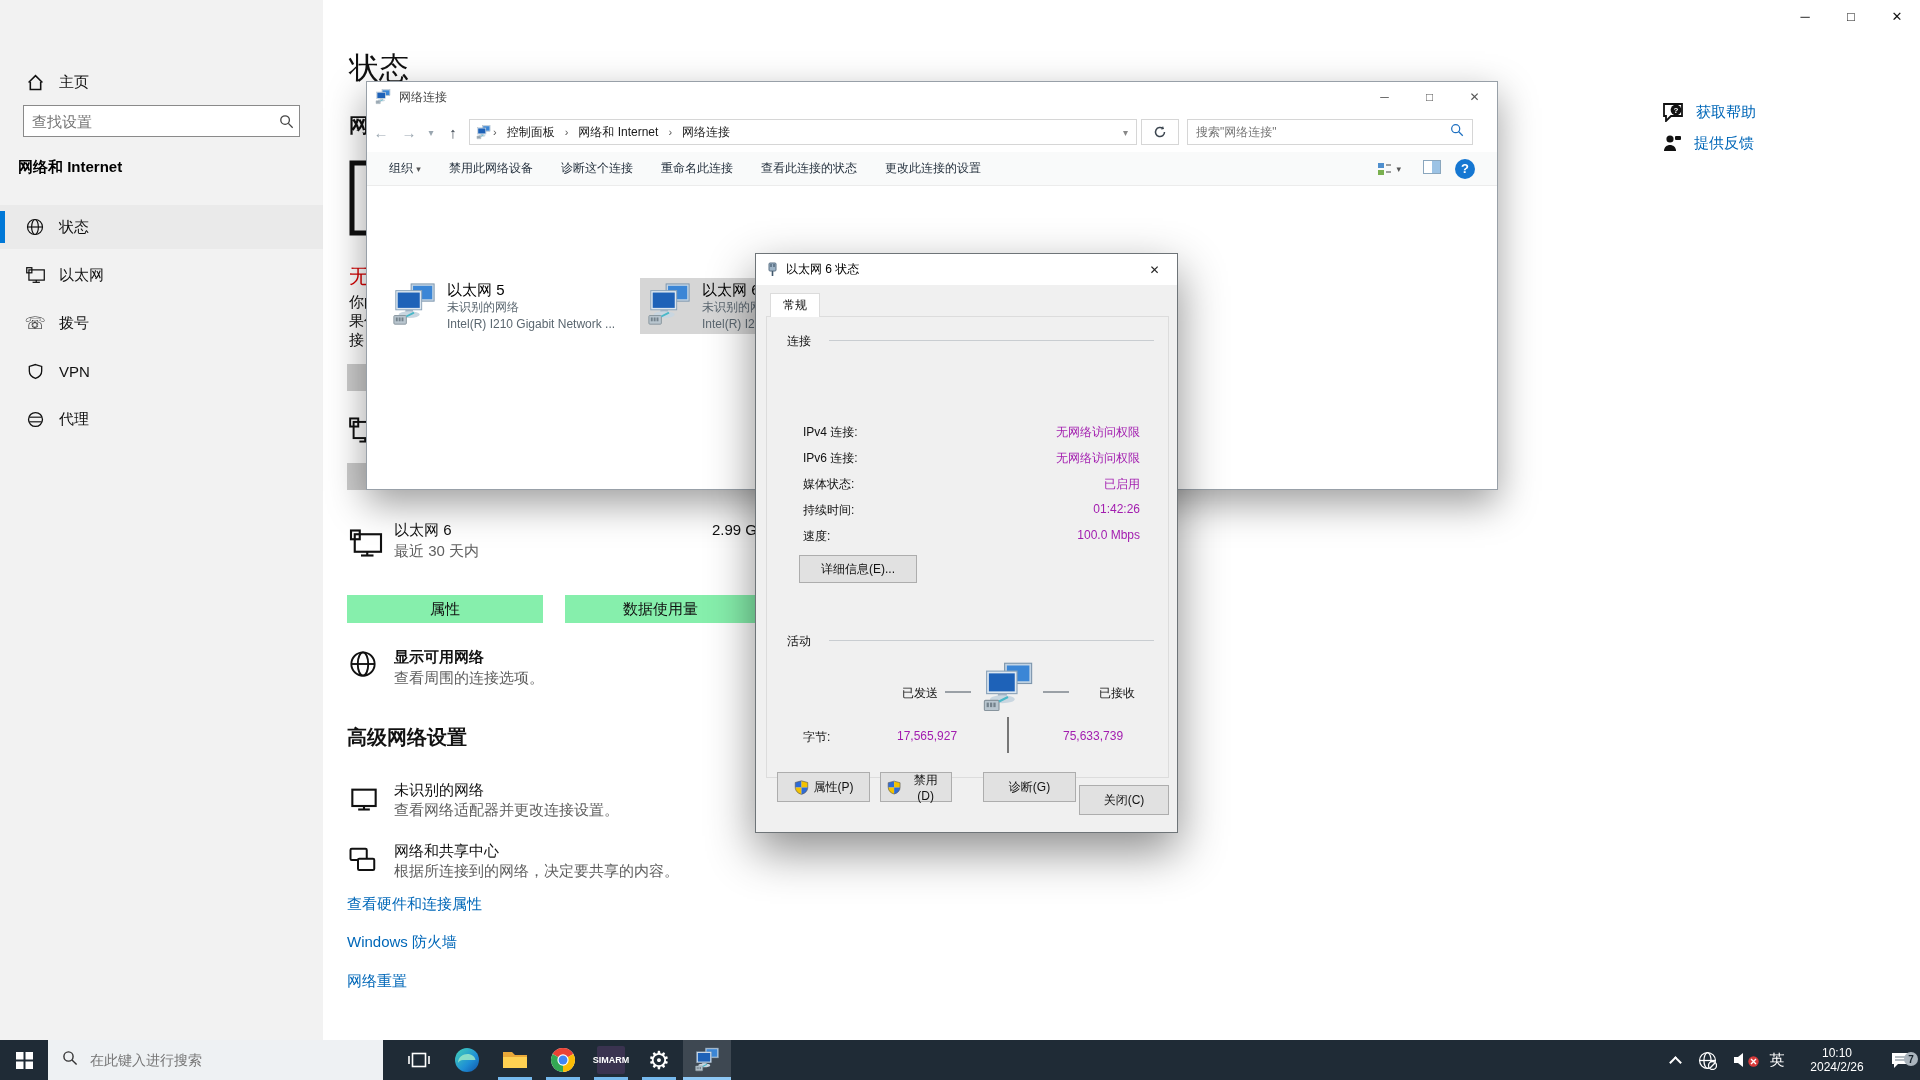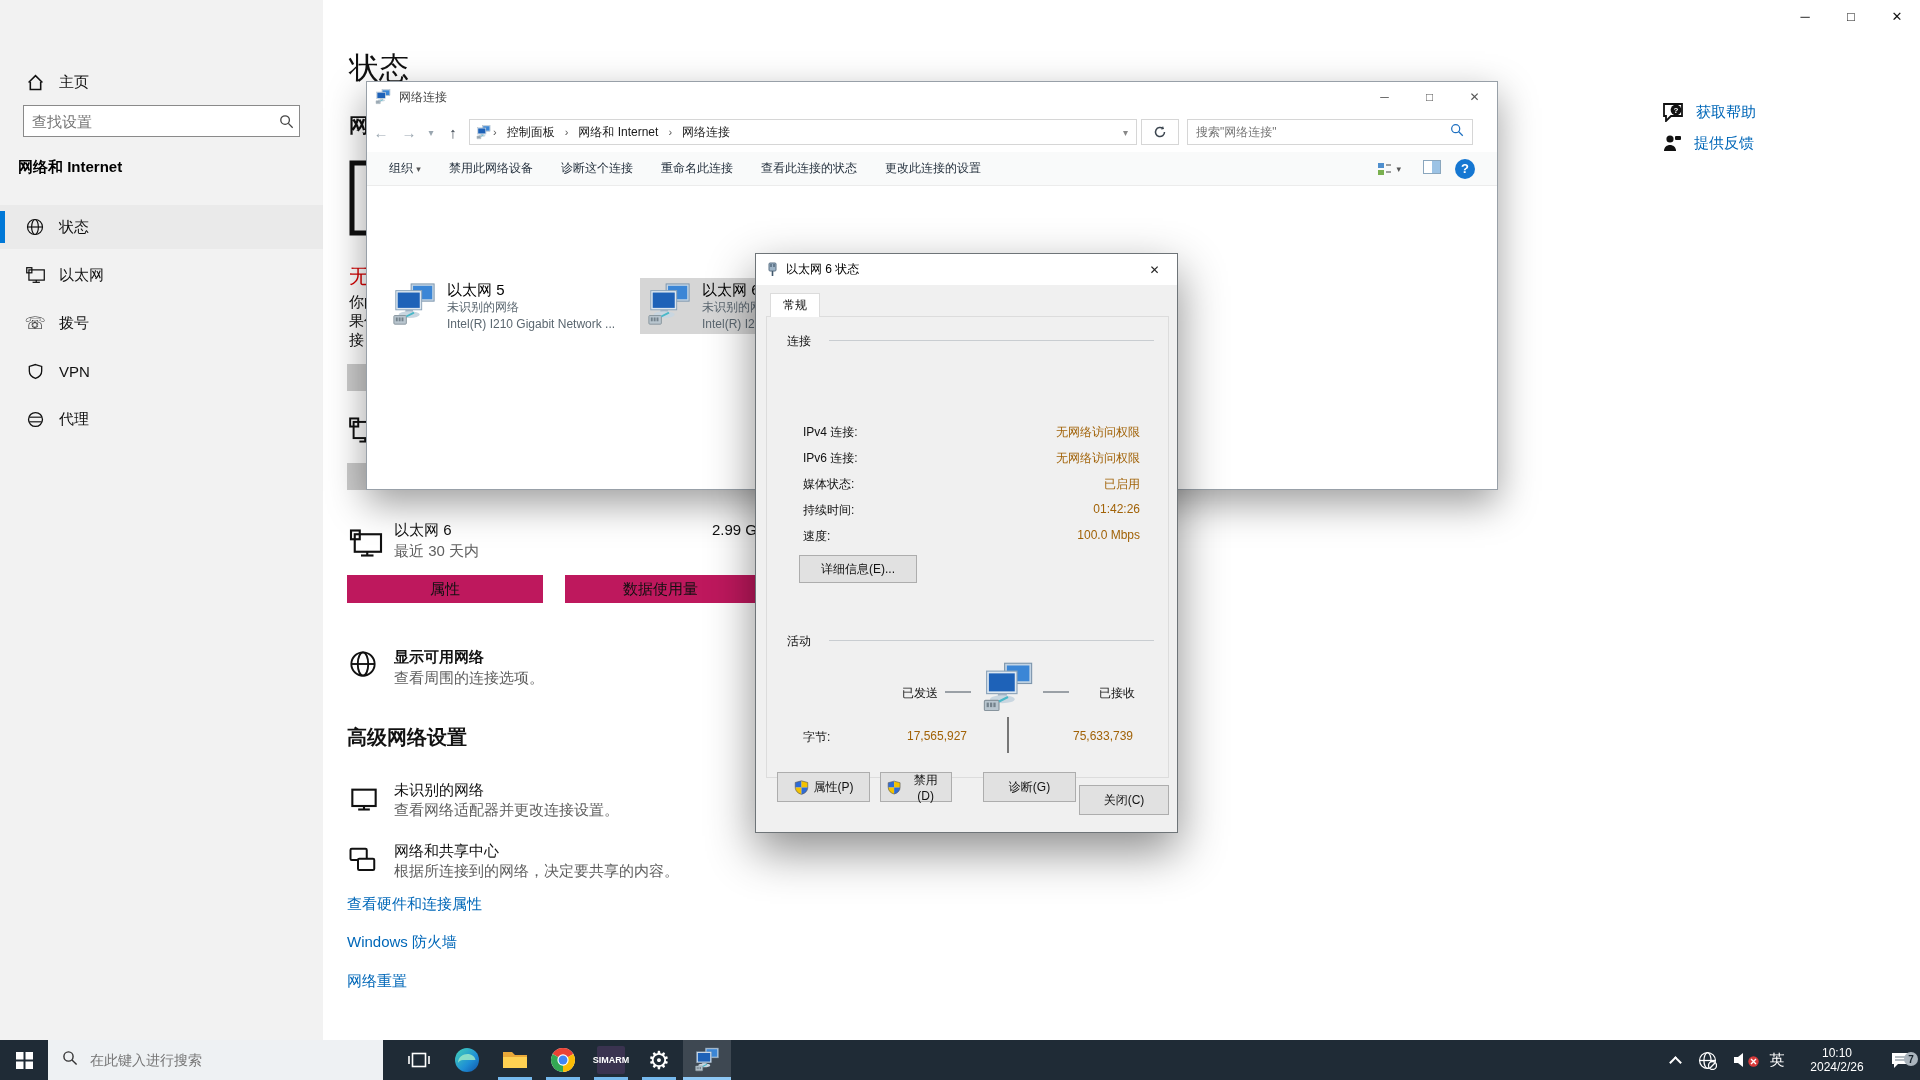--- a/index.html
+++ b/index.html
@@ -23,21 +23,21 @@
   .searchbox .mag{width:26px;color:#444;display:flex;justify-content:center;}
   .section-label{position:absolute;left:18px;top:158px;font-size:15px;font-weight:bold;color:#000;}
 
   .main-title{left:349px;top:48px;font-size:30px;font-weight:300;color:#111;}
   .sub-head{font-size:20px;font-weight:600;color:#111;}
   .err-title{left:349px;top:263px;font-size:20px;color:#d40000;}
   .err-body{left:349px;top:292px;width:430px;font-size:15px;line-height:19px;color:#111;}
   .sliver-btn{background:#cccccc;}
   .g-row-title{font-size:15px;color:#111;}
   .g-row-sub{font-size:15px;color:#5f5f5f;}
-  .set-btn{background:#be185d;border:none;font-size:15px;color:#111;display:flex;align-items:center;justify-content:center;}
+  .set-btn{background:#86efac;border:none;font-size:15px;color:#111;display:flex;align-items:center;justify-content:center;margin-top:20px;}
   .set-link{font-size:15px;color:#0067b8;}
   .help-link{display:flex;align-items:center;gap:12px;font-size:15px;color:#0067b8;}
 
   
   .explorer{position:absolute;left:366px;top:81px;width:1132px;height:409px;background:#fff;border:1px solid #98a0a8;box-shadow:0 14px 36px rgba(0,0,0,.38);}
   .ex-titlebar{position:absolute;left:0;top:0;right:0;height:30px;background:#fff;display:flex;align-items:center;}
   .ex-title{font-size:12px;color:#444;margin-left:8px;}
   .ex-controls{position:absolute;right:0;top:0;display:flex;}
   .ex-controls .wbtn{width:45px;height:30px;display:flex;align-items:center;justify-content:center;color:#555;font-size:12px;background:transparent;border:none;}
   .ex-addr{position:absolute;left:0;top:30px;right:0;height:40px;display:flex;align-items:center;}
@@ -62,21 +62,21 @@
   
   .dialog{position:absolute;left:755px;top:253px;width:423px;height:580px;background:#f0f0f0;border:1px solid #6e7478;box-shadow:0 18px 44px rgba(0,0,0,.45);}
   .dlg-titlebar{position:absolute;left:0;top:0;right:0;height:31px;background:#fff;display:flex;align-items:center;}
   .dlg-title{font-size:12px;color:#000;margin-left:6px;}
   .dlg-close{position:absolute;right:0;top:0;width:45px;height:31px;display:flex;align-items:center;justify-content:center;font-size:12px;color:#222;background:transparent;border:none;}
   .tabpage{position:absolute;left:10px;top:62px;width:403px;height:462px;border:1px solid #dcdcdc;background:#f0f0f0;}
   .tab{position:absolute;left:14px;top:39px;height:24px;padding:0 12px;background:#fff;border:1px solid #dcdcdc;border-bottom:none;font-size:12px;color:#111;display:flex;align-items:center;z-index:2;}
   .grp-label{font-size:12px;color:#111;}
   .grp-line{height:1px;background:#c9cdd1;}
   .drow-label{font-size:12px;color:#111;}
-  .drow-value{font-size:12px;color:#a16207;text-align:center;}
+  .drow-value{font-size:12px;color:#a21caf;text-align:left;}
   .dlg-btn{background:#e1e1e1;border:1px solid #adadad;font-size:12px;color:#111;display:flex;align-items:center;justify-content:center;gap:5px;}
   .dash{height:2px;background:#9aa0a6;}
   .bdiv{width:2px;background:#777;}
 
   
   .taskbar{position:absolute;left:0;bottom:0;width:1920px;height:40px;background:#1f2b36;display:flex;align-items:center;}
   .tb-cell{width:48px;height:40px;display:flex;align-items:center;justify-content:center;position:relative;}
   .tb-cell.active{background:rgba(255,255,255,.14);}
   .underline{position:absolute;bottom:0;left:7px;right:7px;height:3px;background:#76b9ed;}
   .tb-cell.active .underline{left:0;right:0;background:#8ec8f5;}

